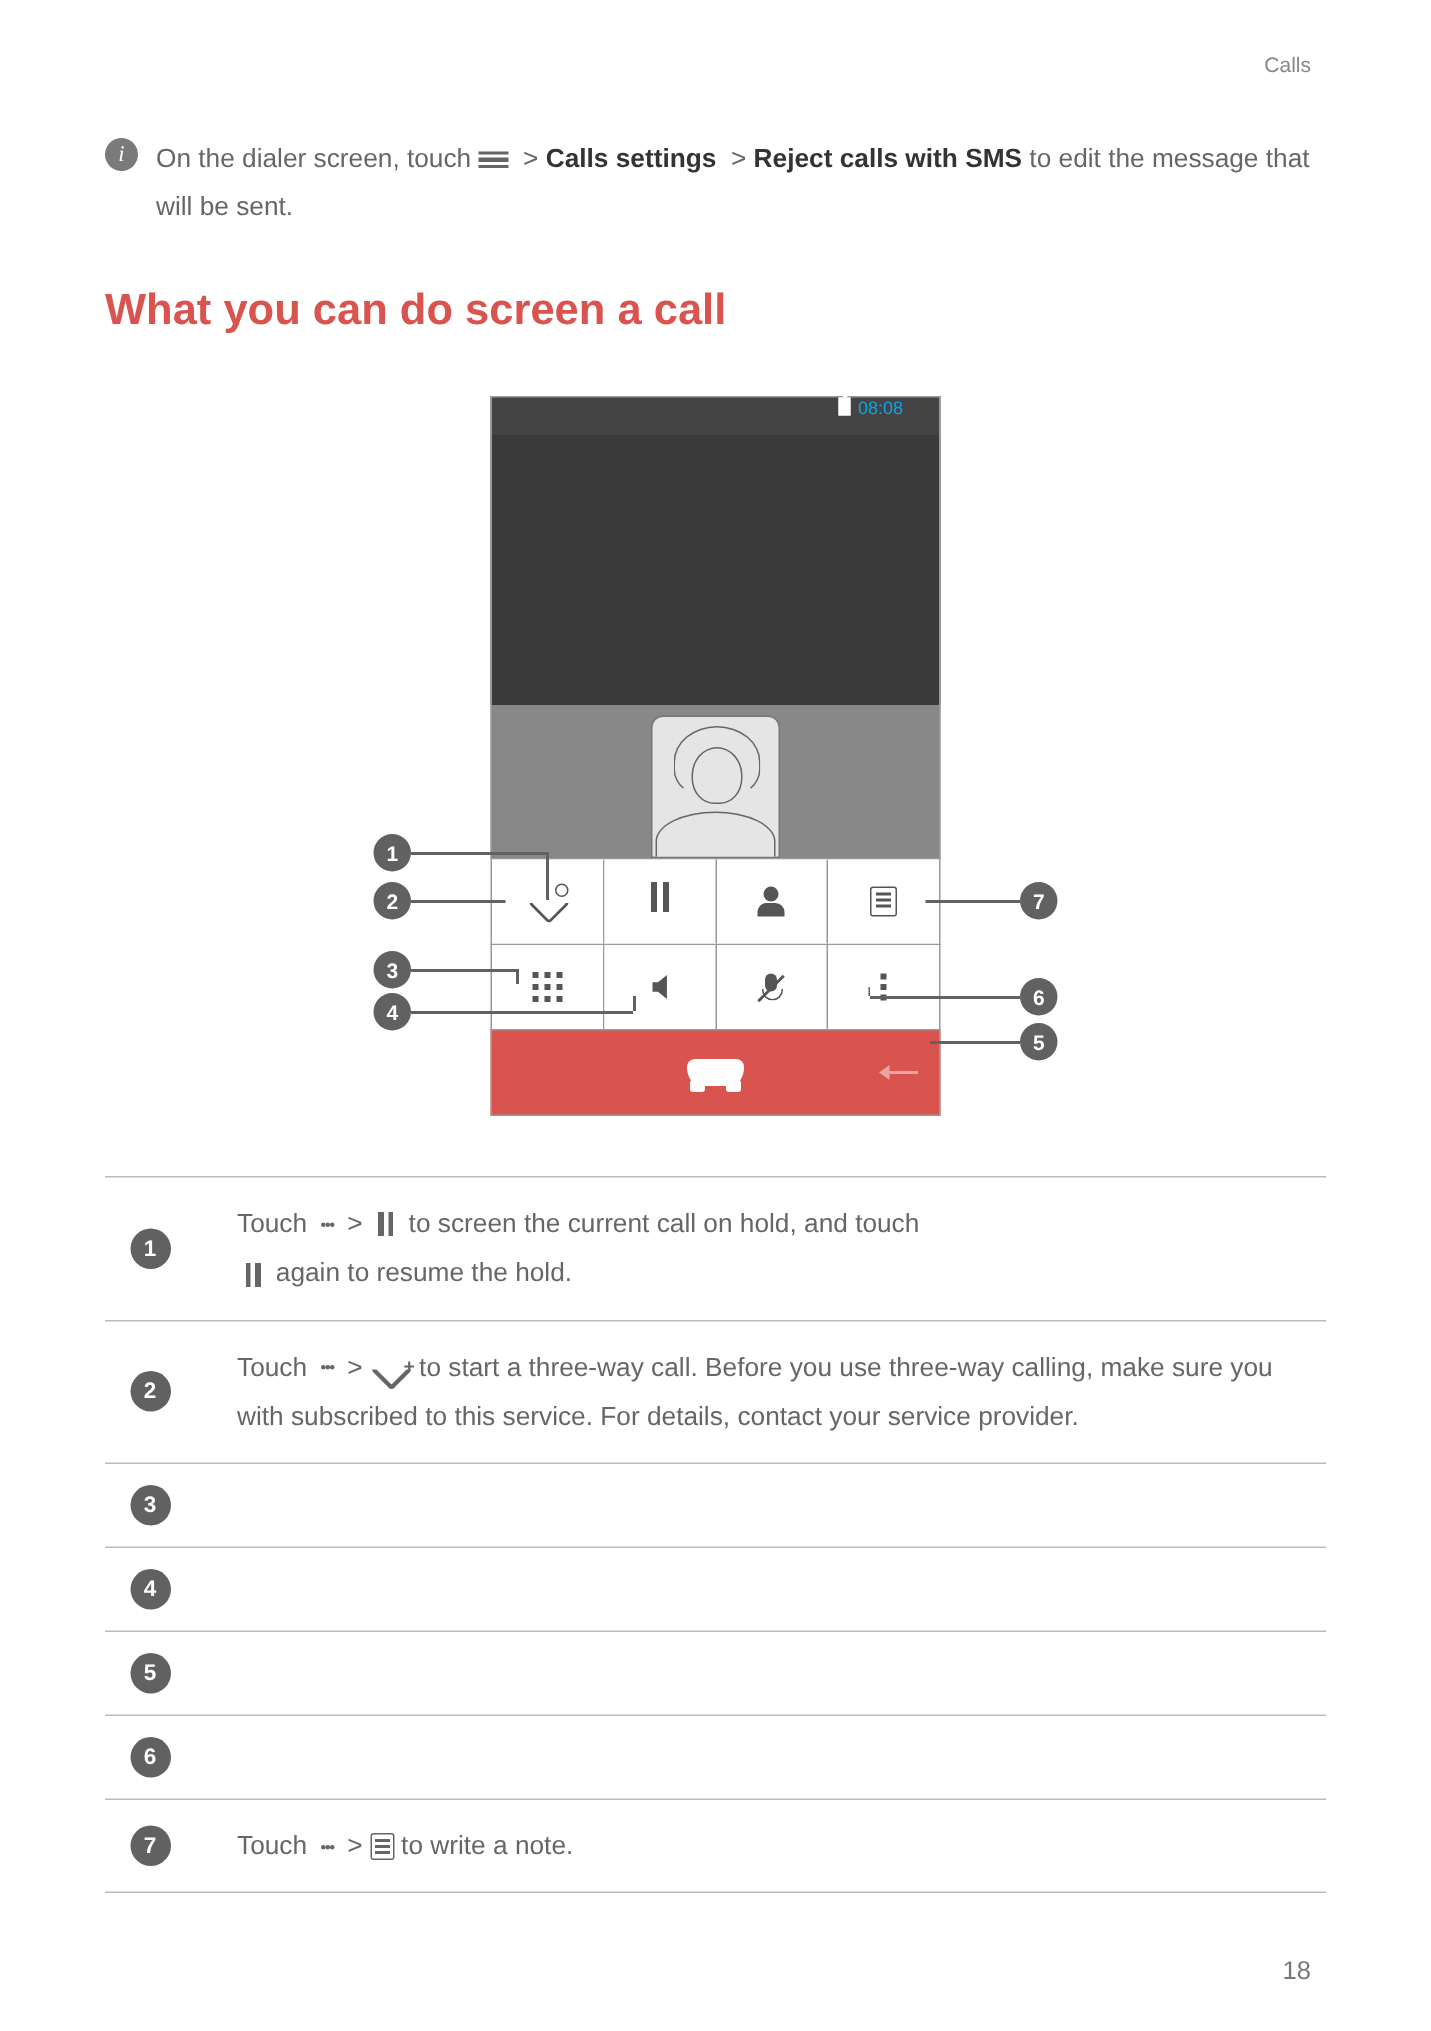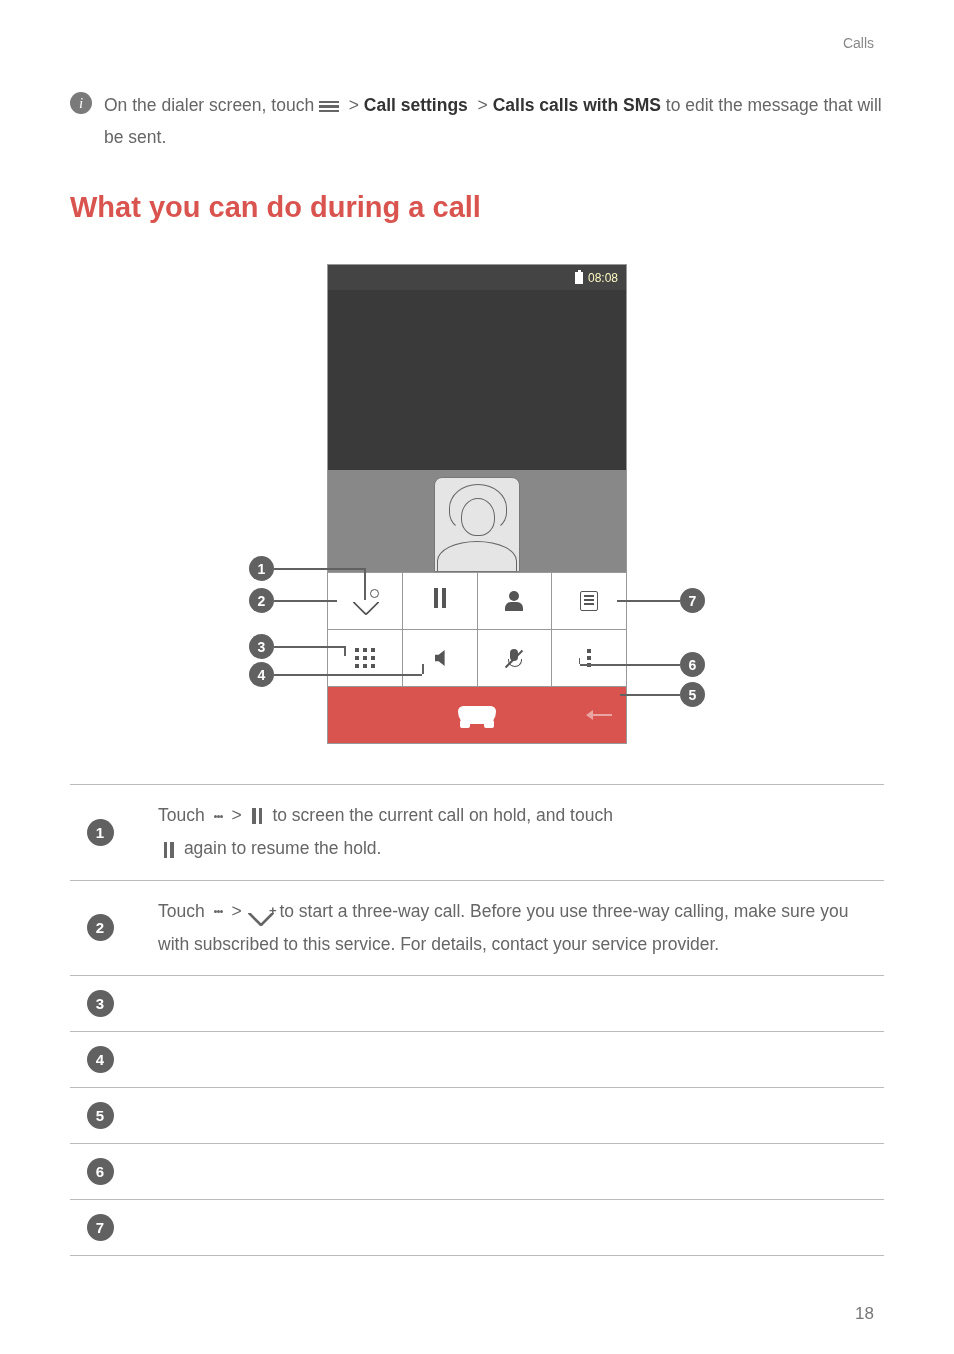--- a/index.html
+++ b/index.html
@@ -70,24 +70,23 @@
       width: 300px;
       position: relative;
     }
     .status-row {
       height: 26px;
       background: #444;
       border: 1px solid #999;
       border-bottom: none;
       display: flex;
       justify-content: flex-end;
-      align-items: center;
-      padding: 0 8px;
+      padding: 0 24px;
       gap: 5px;
-      color: #fef9c3;
+      color: #0ea5e9;
       font-size: 12px;
     }
     .batt { width: 8px; height: 12px; background: #fff; border: 1px solid #fff; position: relative; }
     .batt::before { content:''; position:absolute; top:-3px; left:2px; width:3px; height:2px; background:#fff; }
     .dark-area {
       height: 180px;
       background: #3a3a3a;
       border: 1px solid #999;
       border-top: none;
       border-bottom: none;
@@ -316,27 +315,27 @@
 </head>
 <body>
 
 <div class="header-section">Calls</div>
 
 <div class="tip-row">
   <div class="info-icon">i</div>
   <div class="tip-text">
     <span>On the dialer screen, touch </span>
     <span class="menu-icon-inline"><span></span><span></span><span></span></span>
-    &nbsp;&gt;&nbsp;<span class="bold">Call settings</span>
-    &nbsp;&gt;&nbsp;<span class="bold">Calls calls with SMS</span>
+    &nbsp;&gt;&nbsp;<span class="bold">Calls settings</span>
+    &nbsp;&gt;&nbsp;<span class="bold">Reject calls with SMS</span>
     <span> to edit the message that will be sent.</span>
   </div>
 </div>
 
-<h2 class="section-title">What you can do during a call</h2>
+<h2 class="section-title">What you can do screen a call</h2>
 
 <div class="phone-wrap">
   <div class="phone">
     <div class="status-row">
       <div class="batt"></div>
       <span>08:08</span>
     </div>
     <div class="dark-area"></div>
     <div class="avatar-area">
       <div class="avatar">
@@ -487,17 +486,28 @@
   <div class="desc-row">
     <div class="badge-col">
         <div class="badge">6</div>
       </div>
   </div>
 
   <div class="desc-row">
     <div class="badge-col">
         <div class="badge">7</div>
       </div>
+    <div class="desc-col">
+      <span>Touch </span>
+      <span class="inline-icon inline-dots3">
+          <span></span>
+          <span></span>
+          <span></span>
+        </span>
+      <span> &gt; </span>
+      <span class="inline-note"></span>
+      <span> to write a note.</span>
+    </div>
   </div>
 
 </div>
 
 <div class="page-num">18</div>
 
 </body></html>

